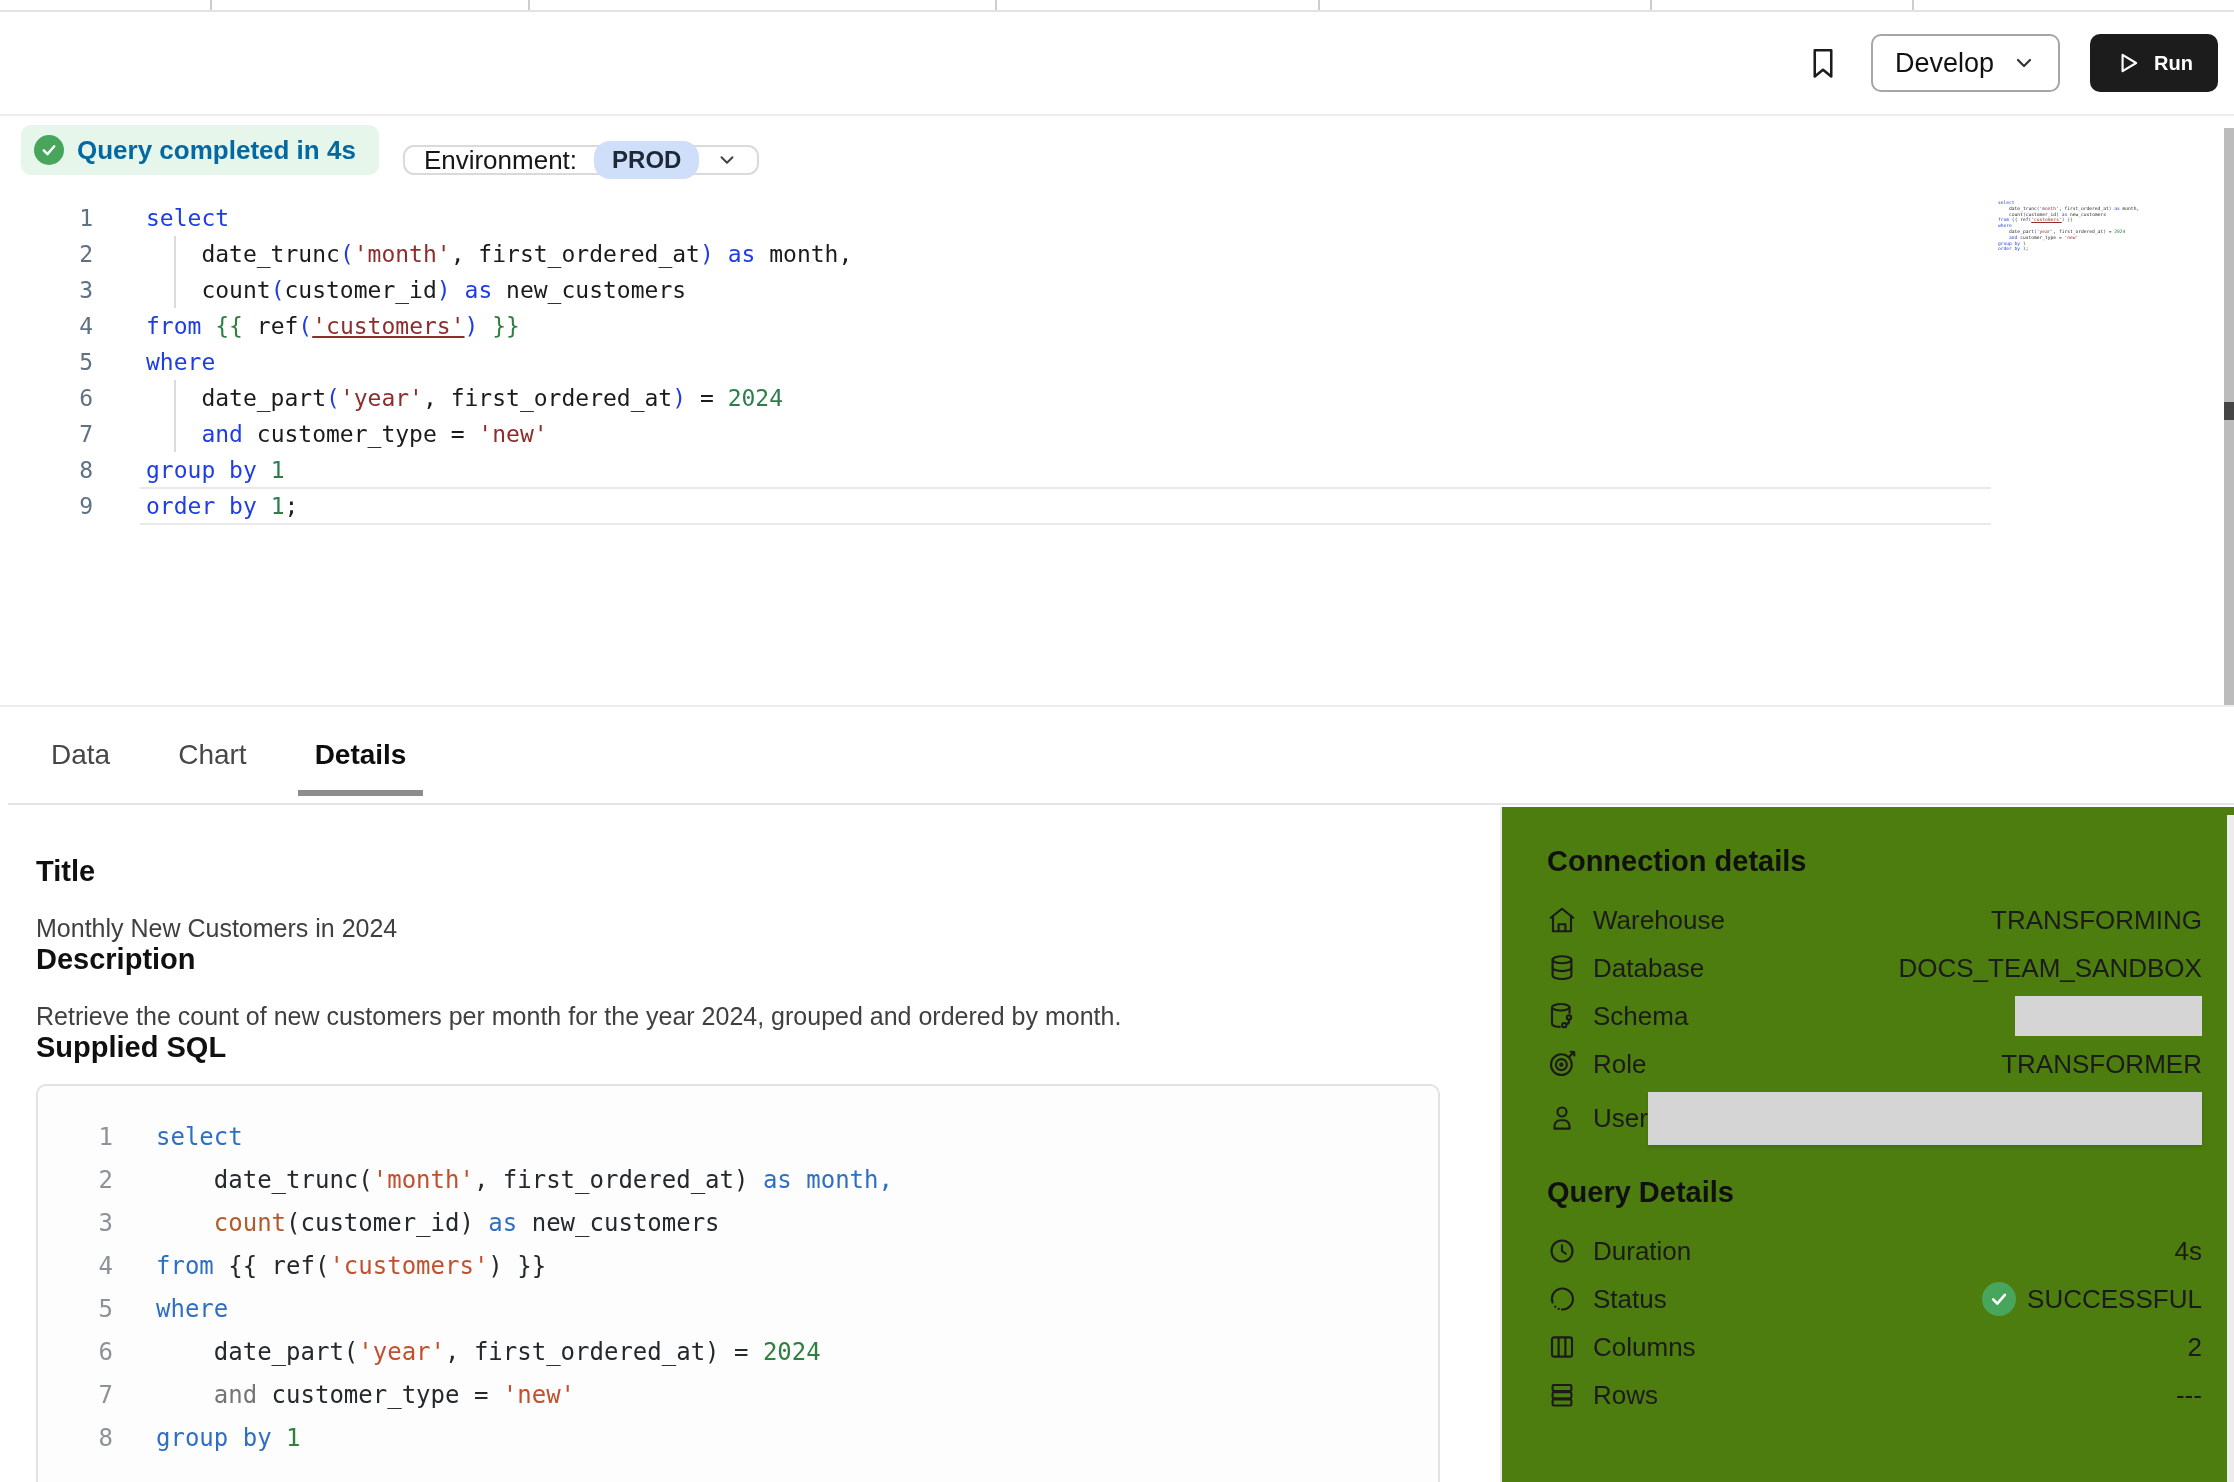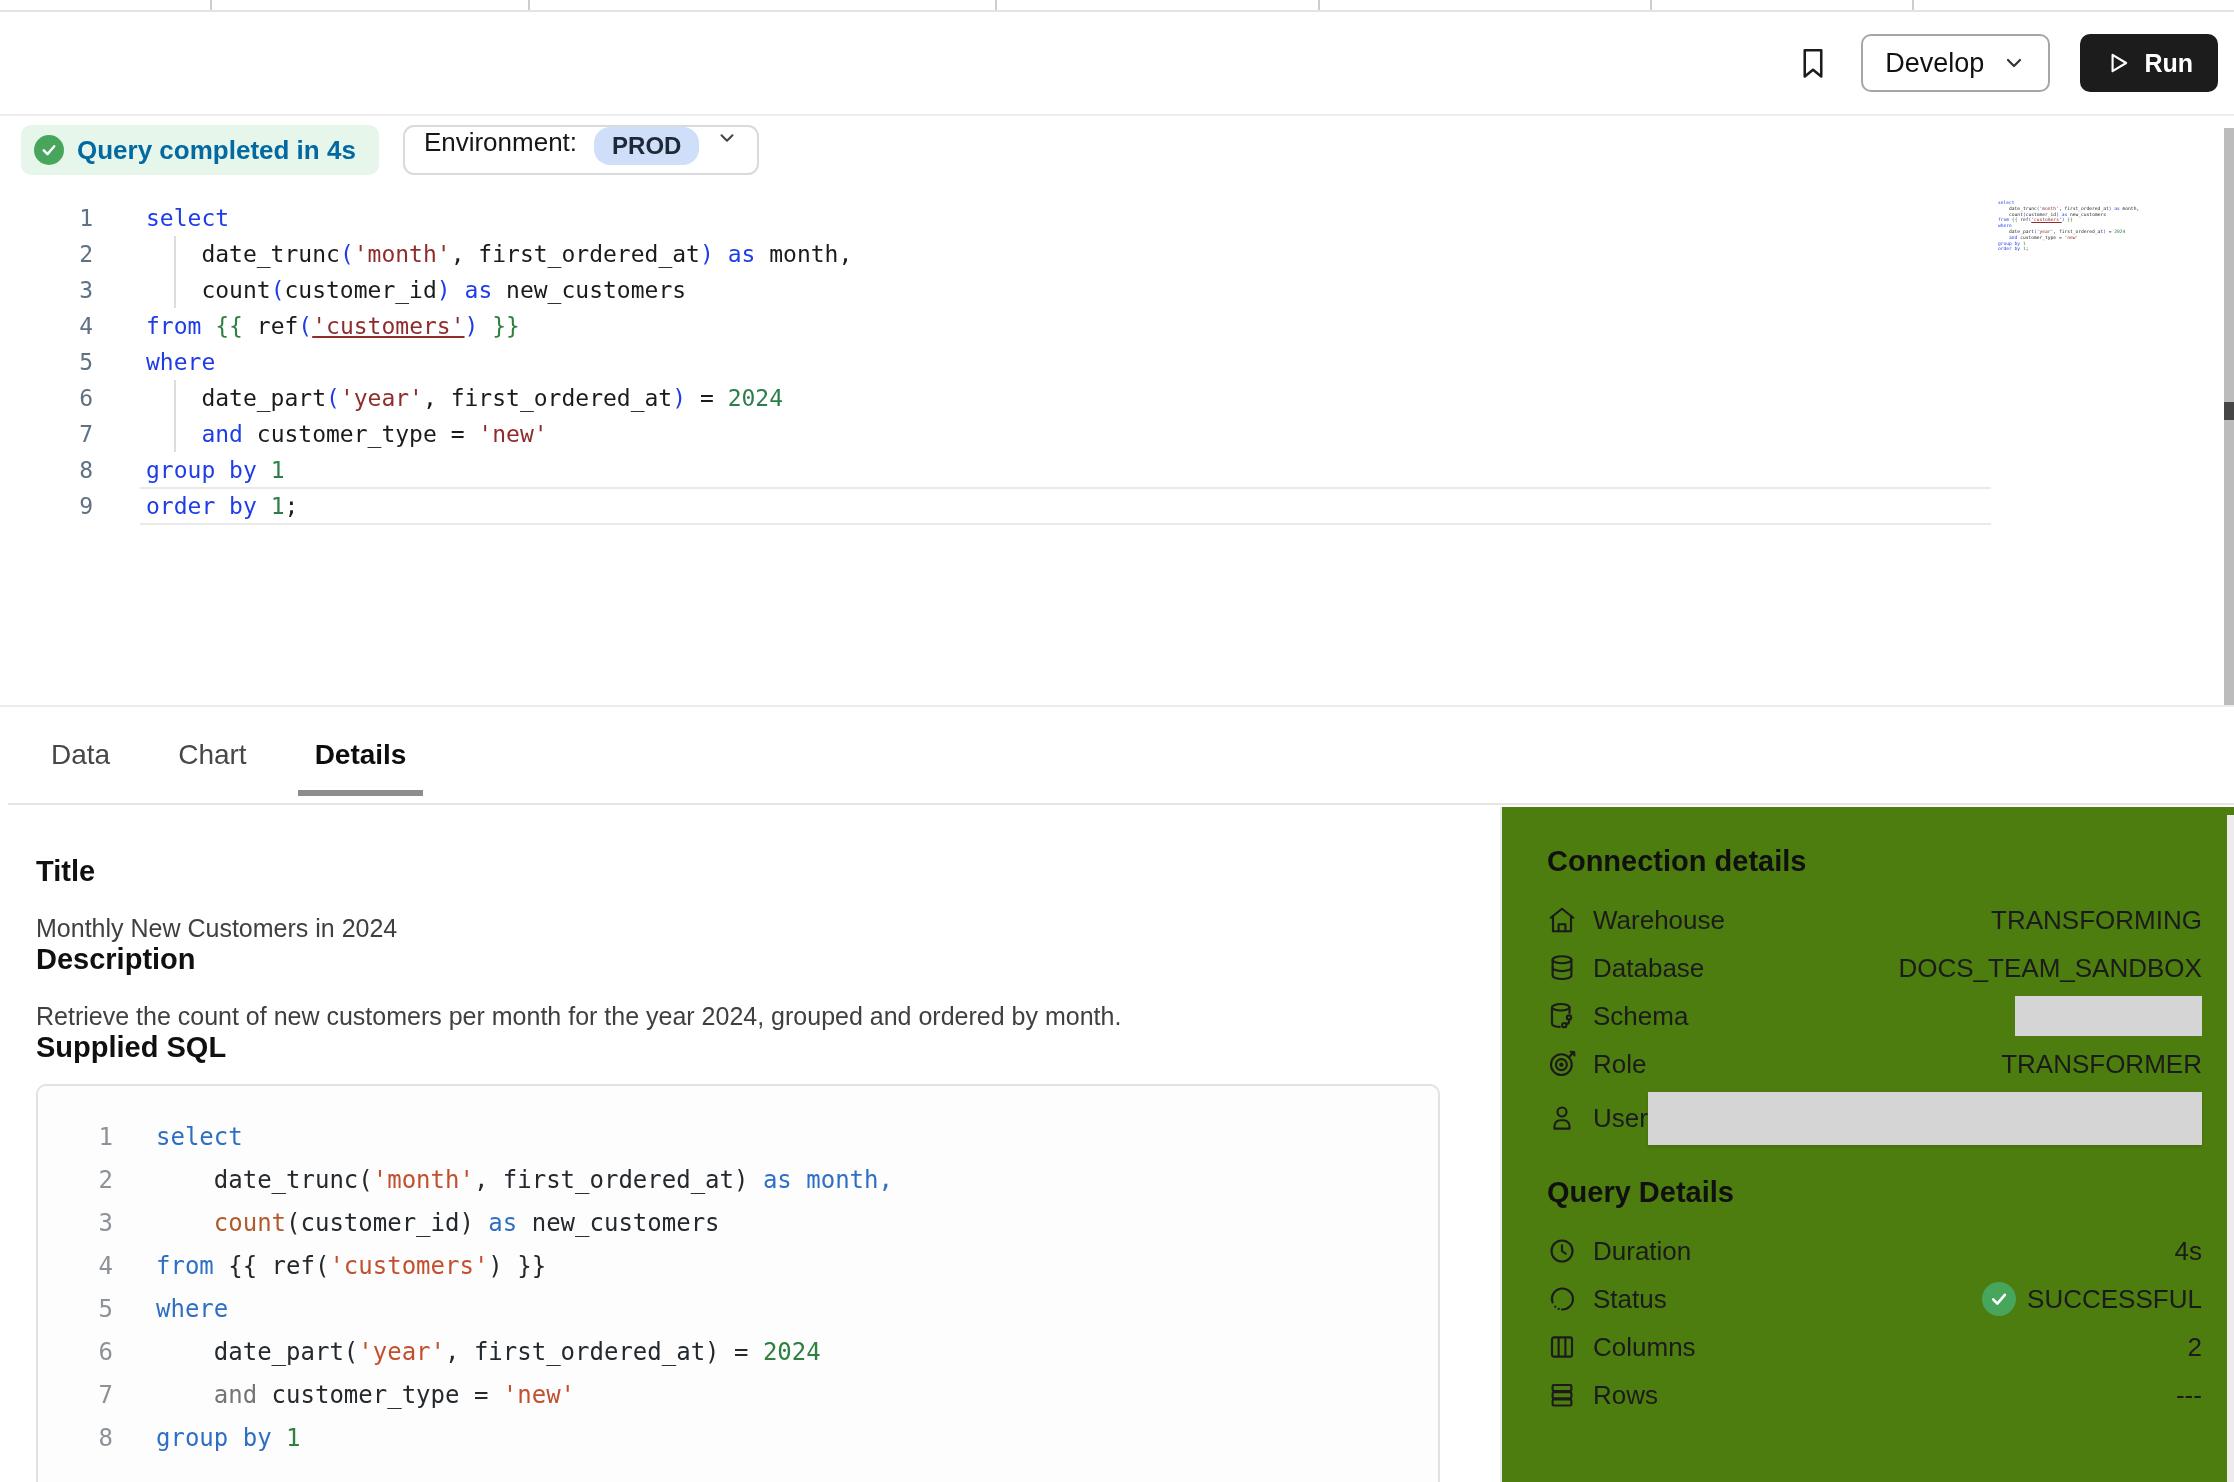--- a/index.html
+++ b/index.html
@@ -10,29 +10,29 @@
   .topstrip{position:absolute;top:0;left:0;right:0;height:10px;background:#fff;border-bottom:2px solid #e3e3e3;}
   .topstrip .tdiv{position:absolute;top:0;width:2px;height:10px;background:#cdcdcd;}
 
   
   .toolbar{position:absolute;top:12px;left:0;right:0;height:104px;border-bottom:2px solid #ededed;
            display:flex;align-items:center;justify-content:flex-end;gap:30px;padding-right:16px;box-sizing:border-box;}
   .icon-btn{background:none;border:none;padding:0;display:flex;align-items:center;color:#1c1c1c;cursor:pointer;}
   .btn-develop{display:flex;align-items:center;gap:18px;background:#fff;border:2px solid #a6a6a6;border-radius:10px;
                height:58px;padding:0 22px;font-size:27px;font-weight:500;color:#111;font-family:inherit;cursor:pointer;}
   .btn-run{display:flex;align-items:center;gap:13px;background:#1c1c1c;color:#fff;border:none;border-radius:10px;
-           height:58px;padding:0 25px;font-size:25px;font-weight:700;font-family:inherit;cursor:pointer;}
+           height:58px;padding:0 25px;font-size:20px;font-weight:700;font-family:inherit;cursor:pointer;}
 
   
   .statusbar{position:absolute;top:125px;left:21px;display:flex;gap:24px;height:50px;}
   .pill-status{display:flex;align-items:center;gap:13px;background:#e7f6eb;border-radius:10px;
                padding:0 23px 0 13px;color:#0369a1;font-size:26px;font-weight:600;}
   .dot-check{width:30px;height:30px;border-radius:50%;background:#47a55c;display:flex;align-items:center;justify-content:center;flex:none;}
-  .pill-env{display:flex;align-items:flex-start;gap:17px;background:#fff;border:2px solid #dadada;border-radius:11px;
-            padding:0 19px;font-size:26px;font-weight:500;color:#161616;cursor:pointer;}
+  .pill-env{display:flex;align-items:center;gap:17px;background:#fff;border:2px solid #dadada;border-radius:11px;
+            padding:0 19px;font-size:26px;font-weight:500;color:#161616;cursor:pointer;margin-top:20px;}
   .chip-prod{background:#cfdffa;border-radius:16px;padding:5px 18px;font-size:24px;font-weight:600;color:#1d2936;}
 
   
   .editor{position:absolute;top:200px;left:0;width:2234px;font-family:"DejaVu Sans Mono",monospace;font-size:23px;}
   .editor .cl{display:flex;height:36px;line-height:36px;position:relative;}
   .editor .ln{width:93px;text-align:right;color:#5f7183;flex:none;}
   .editor .ct{padding-left:53px;white-space:pre;}
   .editor .cl.active::before{content:"";position:absolute;left:140px;right:243px;top:-1px;bottom:-1px;
             border-top:2px solid #e9e9e9;border-bottom:2px solid #e9e9e9;pointer-events:none;}
   .editor .iguide{position:absolute;width:2px;background:#dcdcdc;left:174px;}

